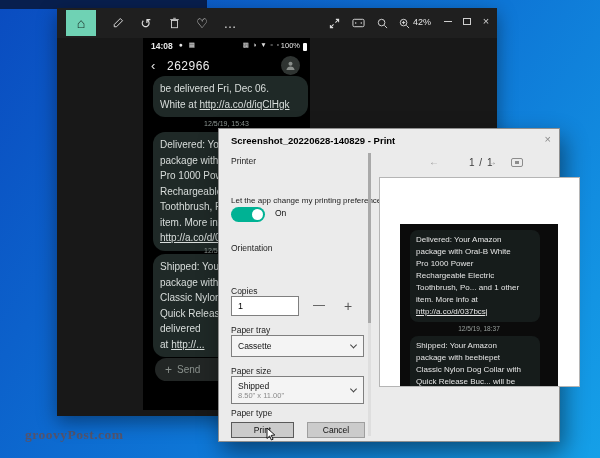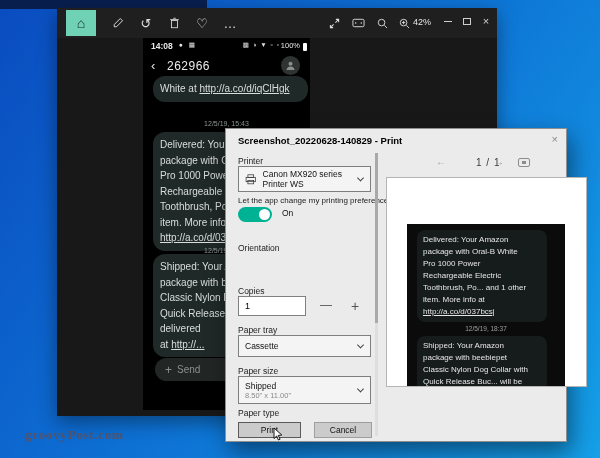--- a/index.html
+++ b/index.html
@@ -43,21 +43,21 @@
   .bubble { position:absolute; left:10px; background:#1f2927; border-radius:12px; padding:5px 7px;
             color:#d9dedc; font-size:10px; line-height:15.5px; overflow:hidden; }
   .bubble .ln { white-space:nowrap; }
   .plink { text-decoration:underline; }
   .pts { position:absolute; left:0; width:100%; text-align:center; color:#8f9995; font-size:7px; }
   .sendbar { position:absolute; left:12px; top:320px; width:140px; height:23px; background:#222625;
              border-radius:12px; color:#8a918d; font-size:10px; display:flex; align-items:center; padding-left:10px; gap:5px; }
   .sendbar .plus { font-size:12px; }
 
   
-  .dialog { left:225px; top:128px; width:342px; height:314px; background:#ebebeb;
+  .dialog { left:218px; top:128px; width:342px; height:314px; background:#ebebeb;
             border:1px solid #8f8f8f; box-shadow:4px 10px 22px rgba(0,0,0,.45); z-index:3; }
   .dlg-title { position:absolute; left:12px; top:6px; font-size:9.5px; font-weight:bold; color:#000; }
   .dlg-close { position:absolute; right:8px; top:4px; font-size:11px; color:#8a8a8a; }
   .lbl { position:absolute; left:12px; font-size:8.5px; color:#1c1c1c; }
   .sel { position:absolute; left:12px; width:133px; background:#f4f4f4; border:1px solid #7f7f7f;
          display:flex; align-items:center; padding:0 6px; gap:6px; font-size:8.5px; color:#111; }
   .chev { position:absolute; right:7px; top:50%; width:5px; height:5px; border-right:1px solid #444;
           border-bottom:1px solid #444; transform:translateY(-70%) rotate(45deg); }
   .toggle { position:absolute; left:12px; top:78px; width:34px; height:15px; border-radius:8px; background:#00b294; }
   .toggle .knob { position:absolute; right:2px; top:2px; width:11px; height:11px; border-radius:50%; background:#fff; }
@@ -167,20 +167,21 @@
       <span class="pcontact">262966</span>
       <span class="avatar">
         <svg width="11" height="11" viewBox="0 0 12 12">
             <circle cx="6" cy="4" r="2.2" fill="#8a8f8c"></circle>
             <path d="M1.5 11c.5-2.6 2.3-3.8 4.5-3.8s4 1.2 4.5 3.8z" fill="#8a8f8c"></path>
           </svg>
       </span>
     </div>
 
     <div class="bubble" style="top:38px; width:155px;">
+      <div class="ln">be delivered Fri, Dec 06.</div>
       <div class="ln"><span>White at </span><span class="plink">http://a.co/d/iqClHgk</span></div>
     </div>
     <div class="pts" style="top:82px;">12/5/19, 15:43</div>
 
     <div class="bubble" style="top:94px; width:152px;">
       <div class="ln">Delivered: Your Amazon</div>
       <div class="ln">package with Oral-B White</div>
       <div class="ln">Pro 1000 Power</div>
       <div class="ln">Rechargeable Electric</div>
       <div class="ln">Toothbrush, Po... and 1 other</div>
@@ -203,29 +204,20 @@
       <span>Send</span>
     </div>
   </div>
 </div>
 
 <div class="abs dialog">
   <div class="dlg-title">Screenshot_20220628-140829 - Print</div>
   <div class="dlg-close"><span>×</span></div>
 
   <div class="lbl" style="top:27px;">Printer</div>
-  <div class="sel" style="top:37px; height:26px;">
-    <svg width="14" height="13" viewBox="0 0 16 15">
-        <rect x="4" y="1" width="8" height="3.5" fill="none" stroke="#333"></rect>
-        <rect x="1.5" y="4.5" width="13" height="6" fill="none" stroke="#333"></rect>
-        <rect x="4" y="9" width="8" height="4.5" fill="none" stroke="#333"></rect>
-      </svg>
-    <span>Canon MX920 series Printer WS</span>
-    <span class="chev"></span>
-  </div>
 
   <div class="lbl" style="top:67px; font-size:8px;">Let the app change my printing preferences</div>
   <div class="toggle">
       <span class="knob"></span>
     </div>
   <div class="toggle-state">On</div>
 
   <div class="lbl" style="top:114px;">Orientation</div>
 
   <div class="lbl" style="top:157px;">Copies</div>

